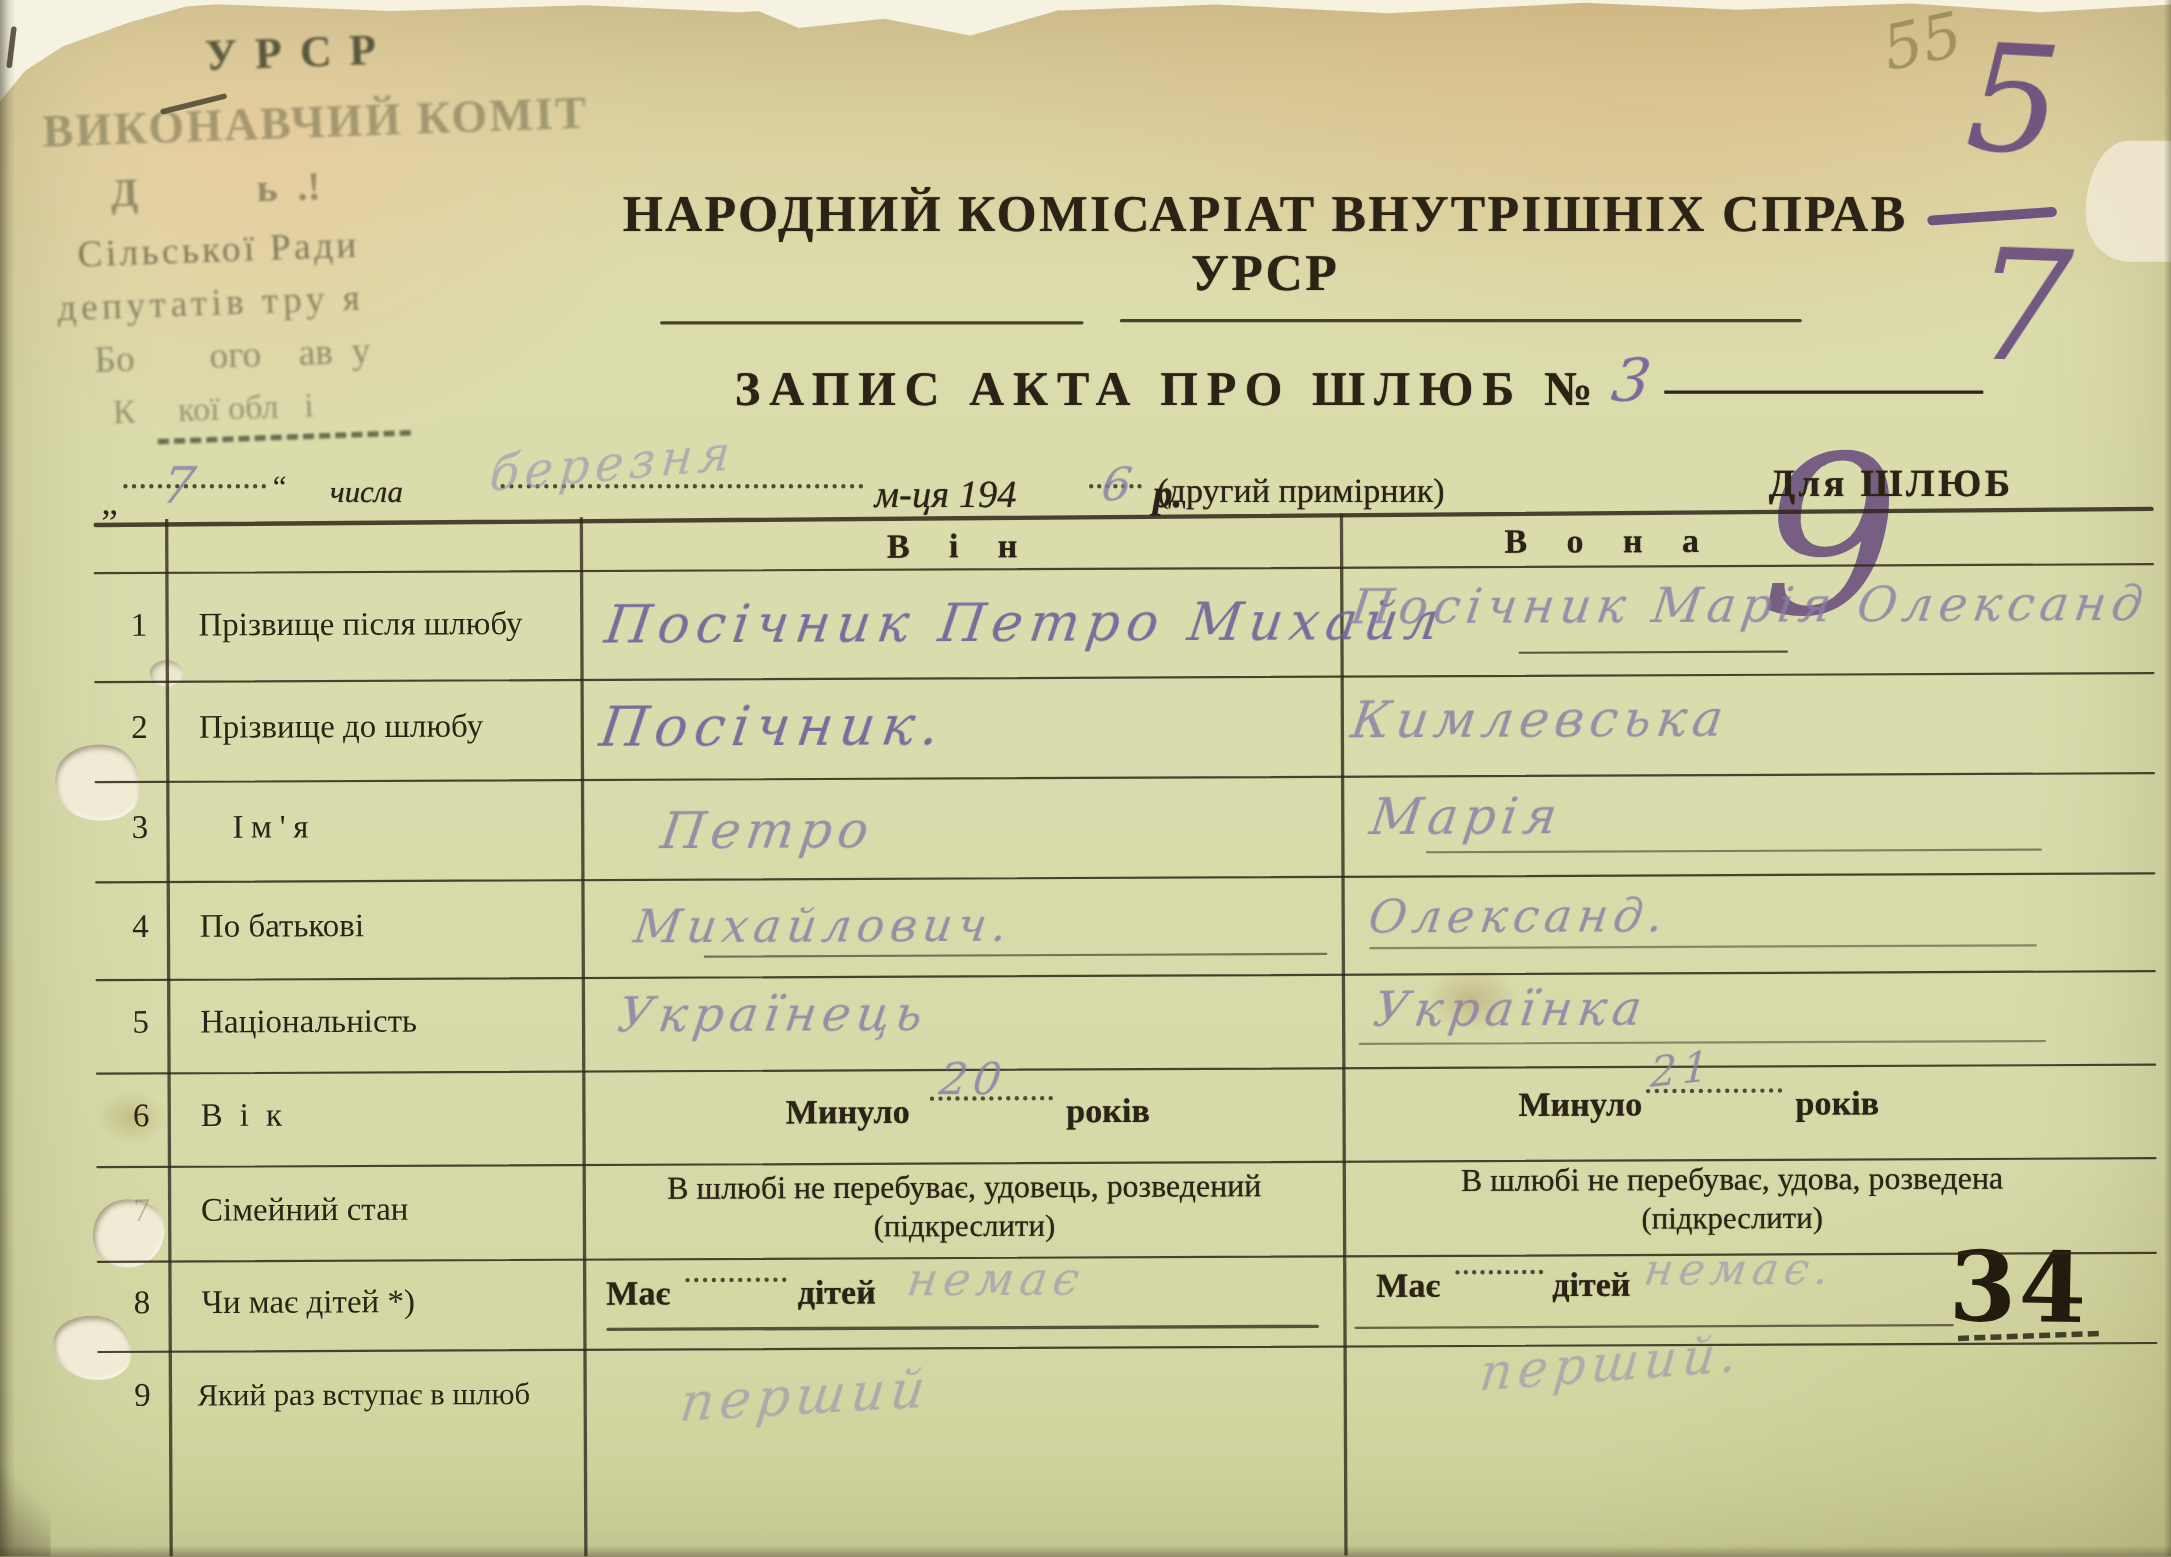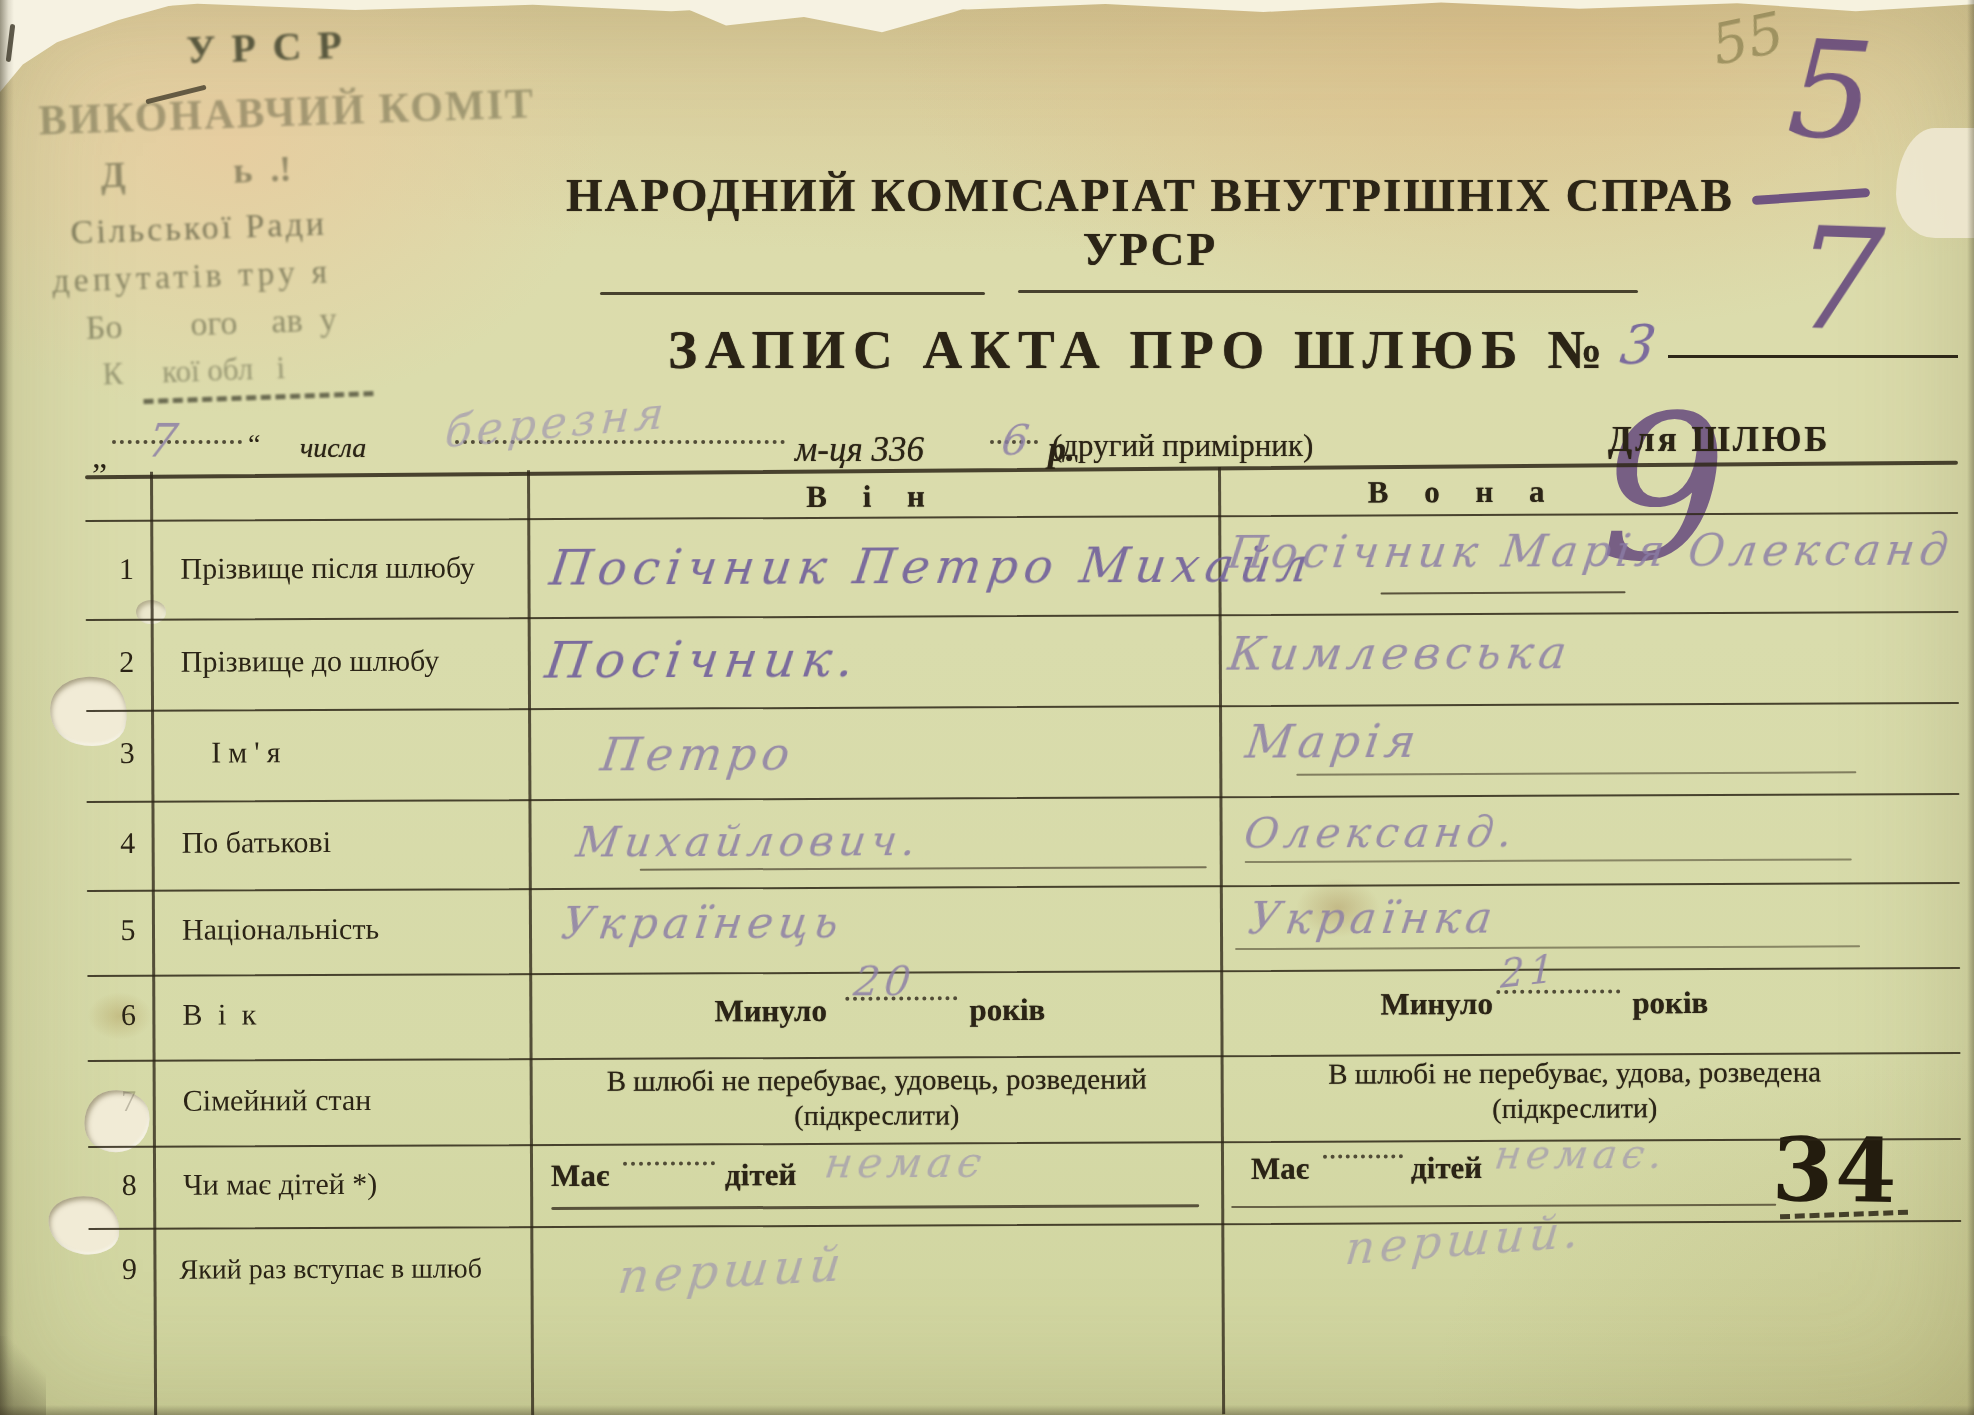--- a/index.html
+++ b/index.html
@@ -72,33 +72,33 @@
   <div class="abs crayon" style="left:1795px;top:198px;font-size:140px;transform:rotate(2deg);">7</div>
   <div class="abs crayon" style="left:1600px;top:372px;font-size:200px;opacity:.78;">9</div>
   <div class="abs" style="left:1772px;top:1118px;font-family:'DejaVu Serif',serif;font-weight:bold;font-size:88px;color:#231c0e;transform:rotate(1deg);letter-spacing:2px;">34</div>
   <div class="abs" style="left:1780px;top:1212px;width:128px;border-top:5px dashed #231c0e;opacity:.8;transform:rotate(-2deg);"></div>
 
   <div class="abs print b c inky" style="left:530px;top:168px;width:1240px;font-size:47px;letter-spacing:2px;">НАРОДНИЙ КОМІСАРІАТ ВНУТРІШНІХ СПРАВ УРСР</div>
   <div class="abs hline" style="left:600px;top:292px;width:385px;height:3px;"></div>
   <div class="abs hline" style="left:1018px;top:290px;width:620px;height:3px;"></div>
 
   <div class="abs" style="left:668px;top:318px;white-space:nowrap;">
-    <span class="print b inky" style="font-size:55px;letter-spacing:8px;">ЗАПИС АКТА ПРО ШЛЮБ №</span>
+    <span class="print b inky" style="font-size:44px;letter-spacing:8px;">ЗАПИС АКТА ПРО ШЛЮБ №</span>
     <span class="hw dk" style="font-size:54px;display:inline-block;transform:translateY(-4px) skewX(-8deg);margin-left:6px;">3</span>
     <span style="display:inline-block;width:290px;height:3px;background:#2e2718;margin-bottom:10px;margin-left:4px;"></span>
   </div>
 
   <div class="abs print" style="left:92px;top:438px;font-size:34px;">„</div>
   <div class="abs dotline" style="left:112px;top:440px;width:130px;"></div>
   <div class="abs hw" style="left:148px;top:414px;font-size:46px;">7</div>
   <div class="abs print" style="left:248px;top:428px;font-size:28px;">“</div>
   <div class="abs print i inky" style="left:300px;top:432px;font-size:28px;">числа</div>
   <div class="abs dotline" style="left:455px;top:440px;width:330px;"></div>
   <div class="abs hw ft" style="left:445px;top:396px;font-size:44px;transform:rotate(-5deg) skewX(-10deg);">березня</div>
-  <div class="abs print i inky" style="left:795px;top:430px;font-size:35px;">м-ця 336</div>
+  <div class="abs print i inky" style="left:795px;top:430px;font-size:35px;">м-ця 194</div>
   <div class="abs dotline" style="left:990px;top:440px;width:48px;"></div>
   <div class="abs hw" style="left:1002px;top:416px;font-size:42px;">6</div>
   <div class="abs print i b inky" style="left:1048px;top:428px;font-size:36px;">р.</div>
   <div class="abs print inky" style="left:1050px;top:428px;left:1052px;font-size:31px;left:1052px;top:428px;left:1052px;">(другий примірник)</div>
   <div class="abs print b inky" style="left:1608px;top:420px;font-size:35px;letter-spacing:3px;">Для ШЛЮБ</div>
 
   <div id="form">
     <div class="abs hline" style="left:85px;top:468px;width:1873px;height:4px;transform:rotate(-.2deg);"></div>
     <div class="abs print b c inky" style="left:527px;top:478px;width:691px;font-size:31px;letter-spacing:14px;">В і н</div>
     <div class="abs print b c inky" style="left:1218px;top:476px;width:490px;font-size:31px;letter-spacing:14px;">В о н а</div>

